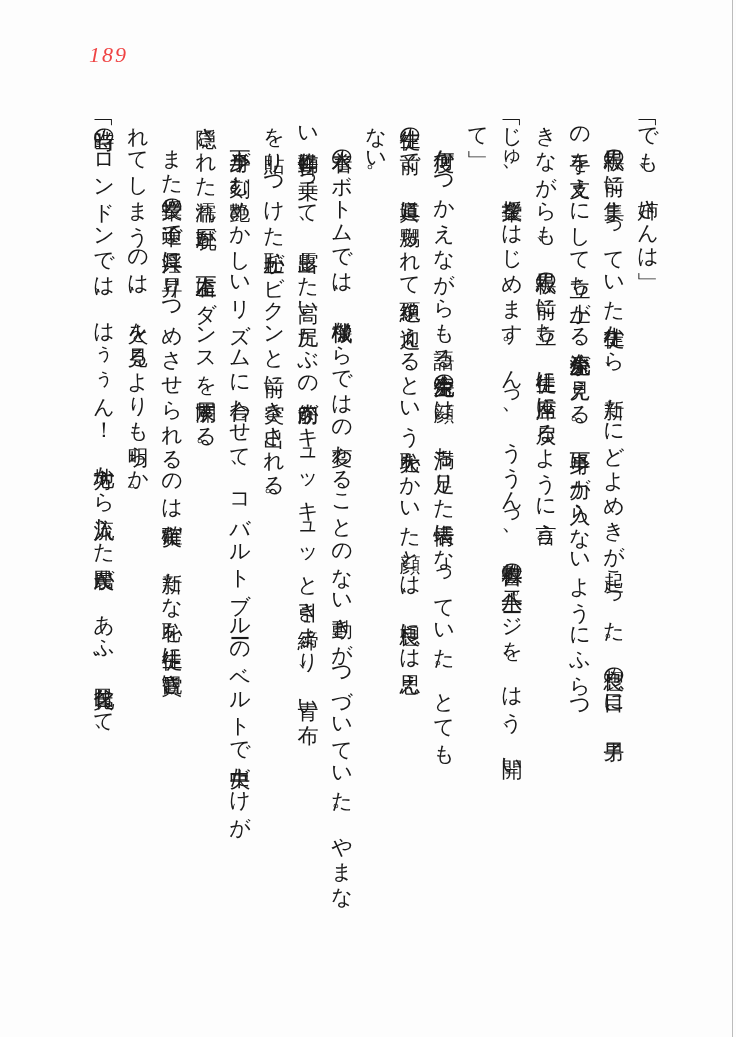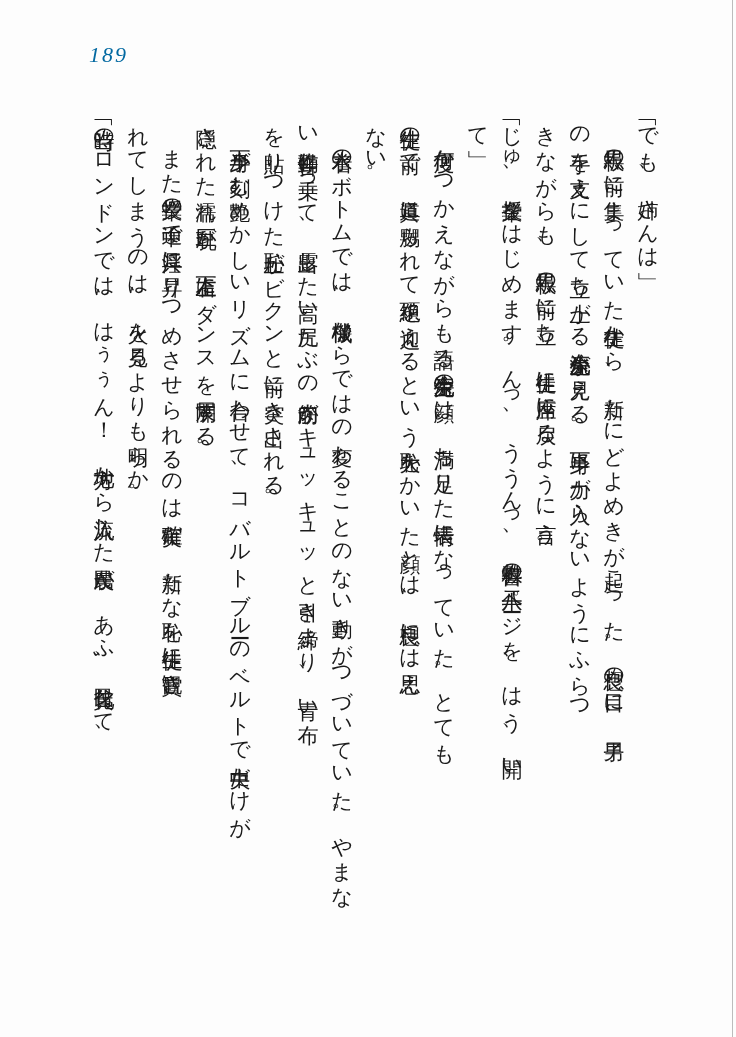--- a/index.html
+++ b/index.html
@@ -24,21 +24,21 @@
     width: 1px;
     background: #bcbcbc;
   }
   .page-number {
     position: absolute;
     left: 89px;
     top: 42px;
     font-style: italic;
     font-size: 22px;
     letter-spacing: 2px;
-    color: #0369a1;
+    color: #ef4444;
     text-align: right;
   }
   .text-block {
     position: absolute;
     top: 112px;
     right: 71px;
     width: 579px;
     height: 828px;
     writing-mode: vertical-rl;
     text-orientation: mixed;

